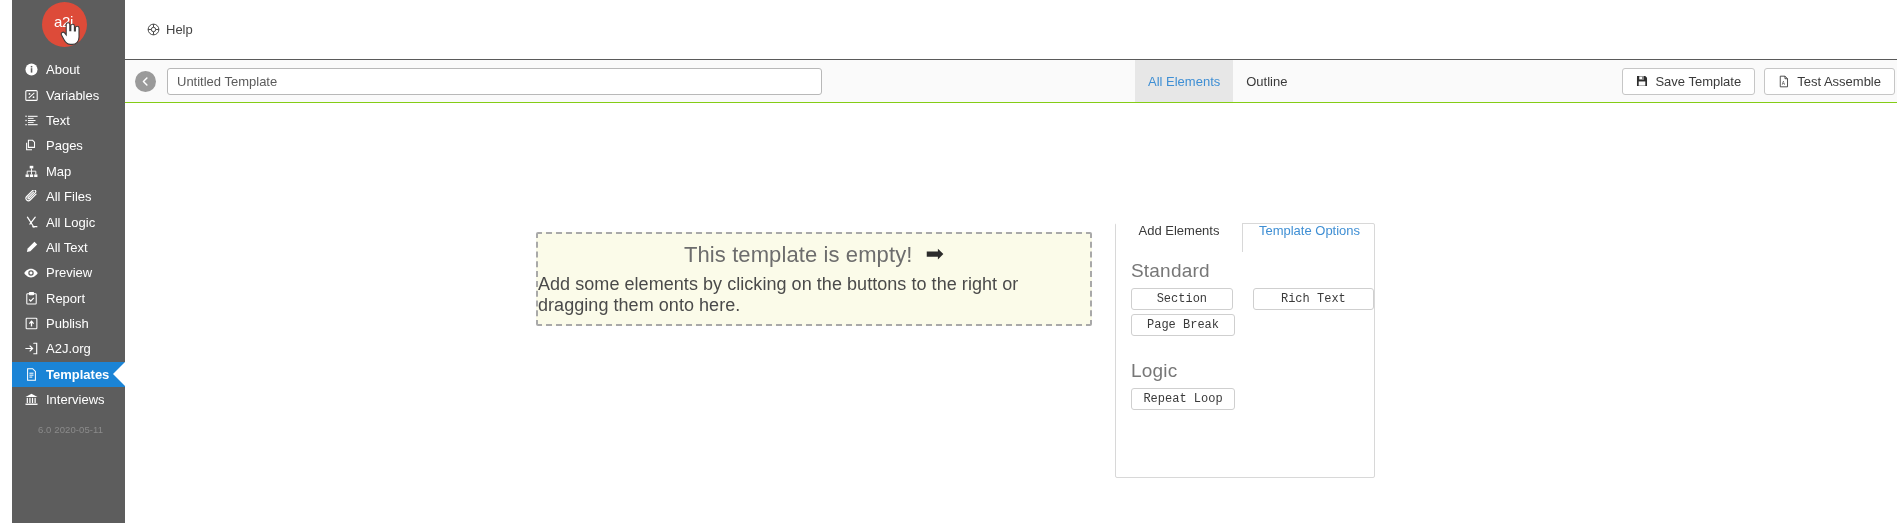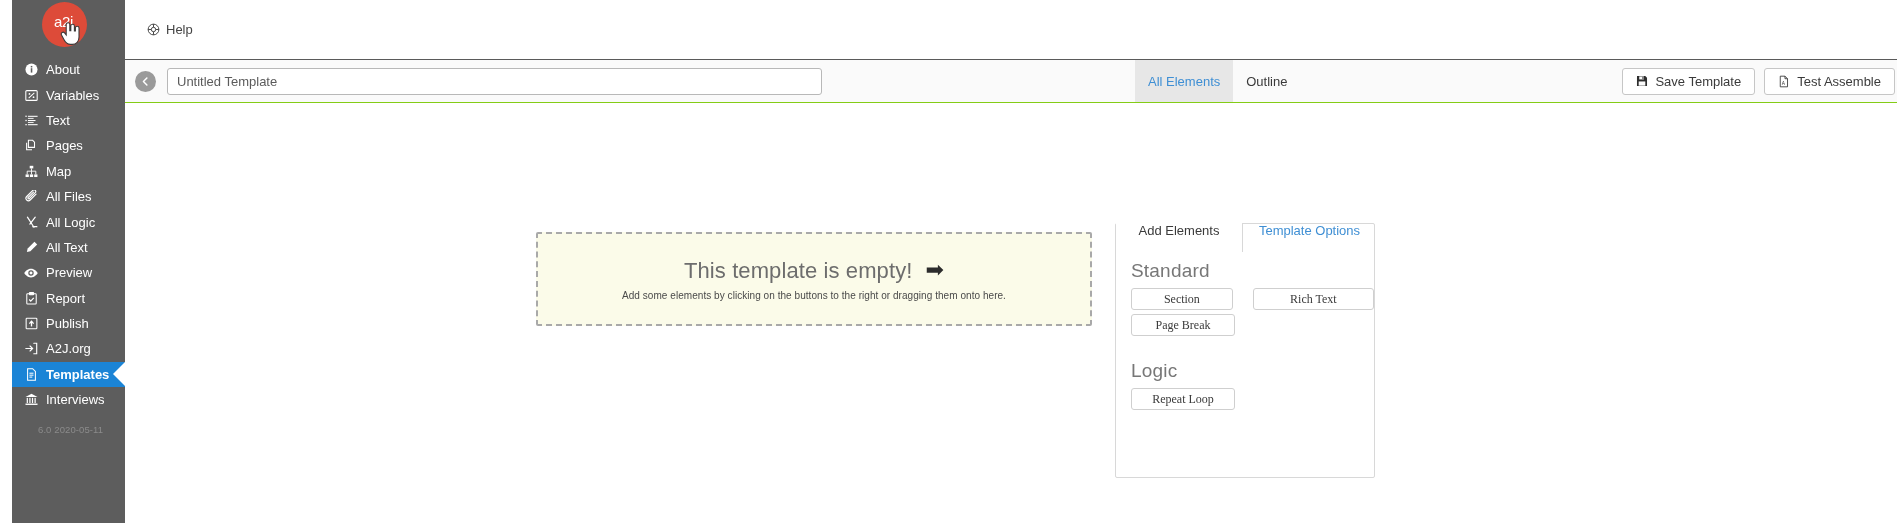--- a/index.html
+++ b/index.html
@@ -275,21 +275,21 @@
     letter-spacing: 0.1px;
   }
   .empty-arrow {
     font-size: 22px;
     color: #2c2c2c;
     line-height: 1;
     position: relative;
     top: -1px;
   }
   .empty-sub {
-    font-size: 10px;
+    font-size: 18px;
     color: #4a4a4a;
     letter-spacing: 0.05px;
   }
 
   
   .panel {
     position: absolute;
     left: 990px;
     top: 120px;
     width: 260px;
@@ -344,21 +344,21 @@
     gap: 0;
     margin-bottom: 4px;
   }
   .el-btn {
     height: 22px;
     border: 1px solid #cfcfcf;
     border-radius: 3px;
     background: #ffffff;
     font-size: 12px;
     color: #3a3a3a;
-    font-family: Liberation Serif, serif;
+    font-family: Liberation Mono, monospace;
     cursor: pointer;
     display: flex;
     align-items: center;
     justify-content: center;
     white-space: nowrap;
     padding: 0 6px;
   }
   .col-a { width: 104px; }
   .col-b { width: 124px; margin-left: 20px; }
   .col-b.wide { width: 106px; }

